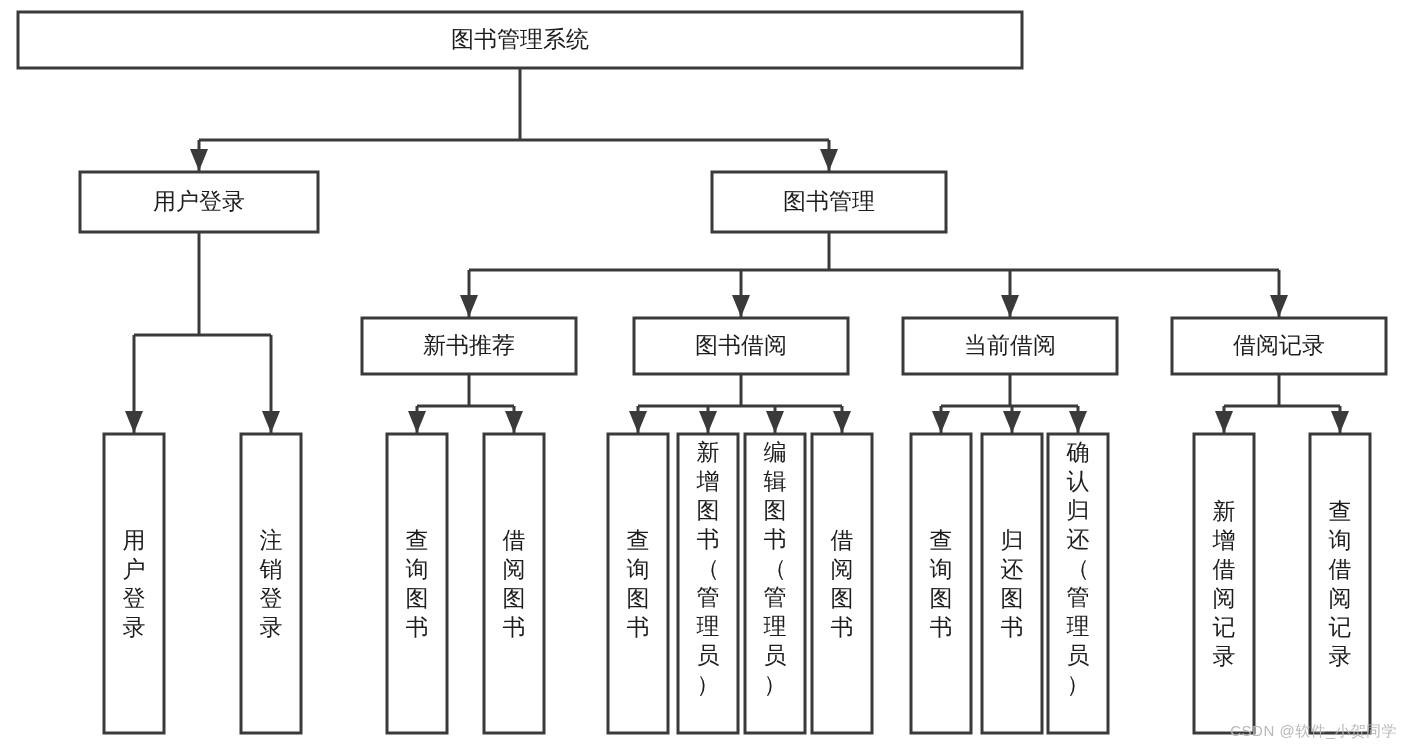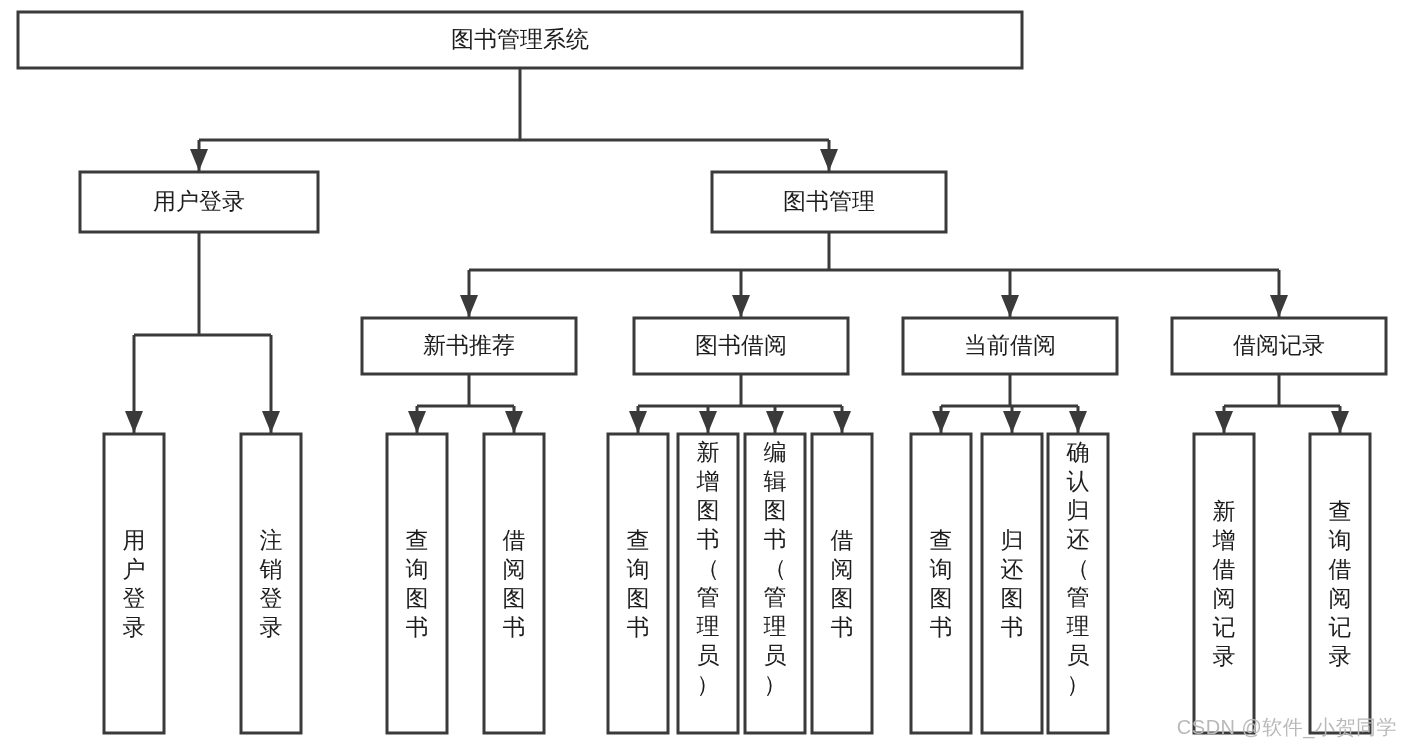--- a/index.html
+++ b/index.html
@@ -52,21 +52,21 @@
     font-family: "Liberation Sans", "DejaVu Sans", sans-serif;
     font-size: 23px;
     fill: #1d1d1d;
     text-anchor: middle;
   }
   .watermark {
     position: absolute;
     right: 8px;
     bottom: 6px;
     font-family: "Liberation Sans", "DejaVu Sans", sans-serif;
-    font-size: 20px;
+    font-size: 15px;
     color: #b9b9b9;
     white-space: nowrap;
     letter-spacing: 0.5px;
   }
 </style>
 </head>
 <body>
 
 <div id="diagram-root">
   <svg class="diagram-canvas" viewBox="0 0 1405 747">

